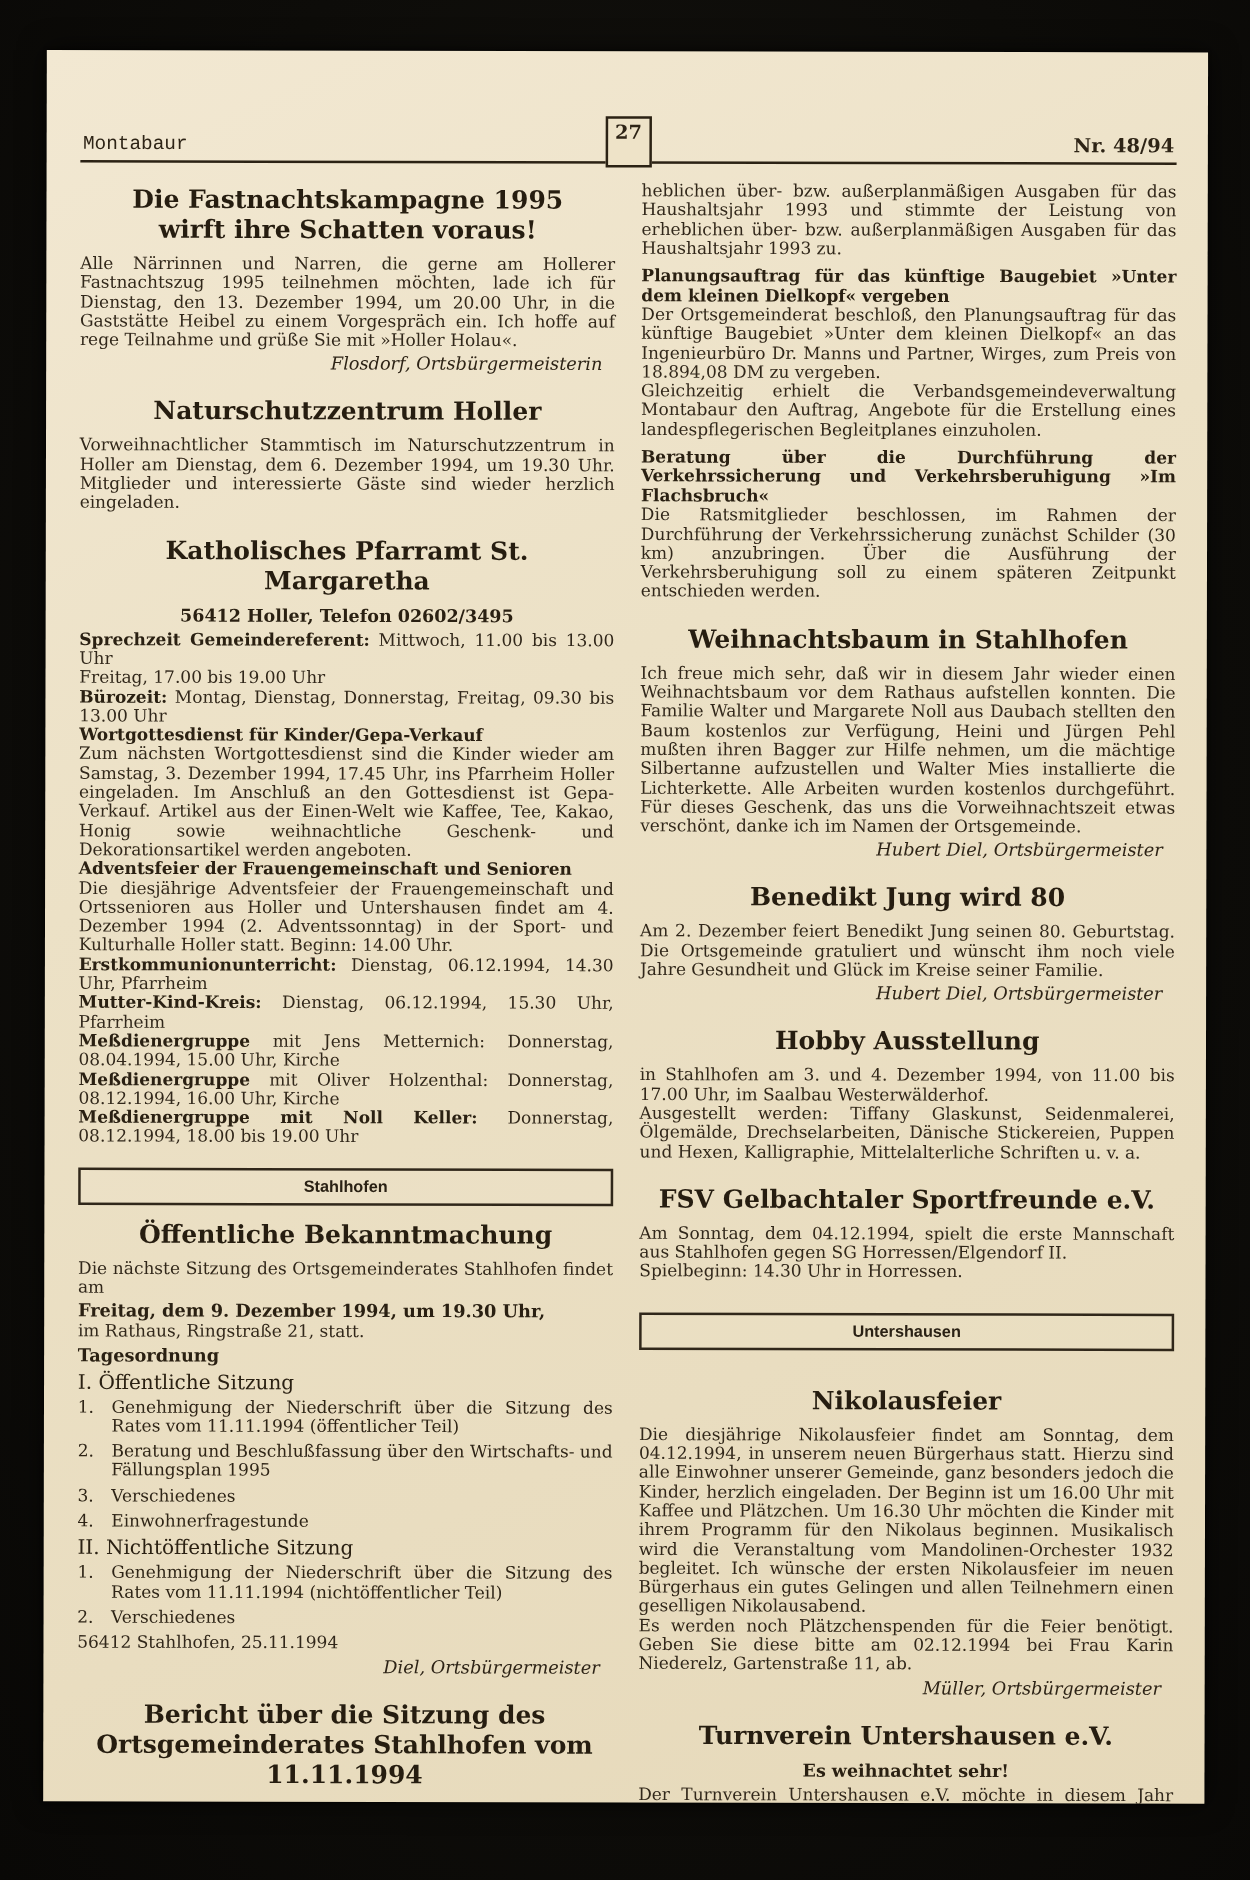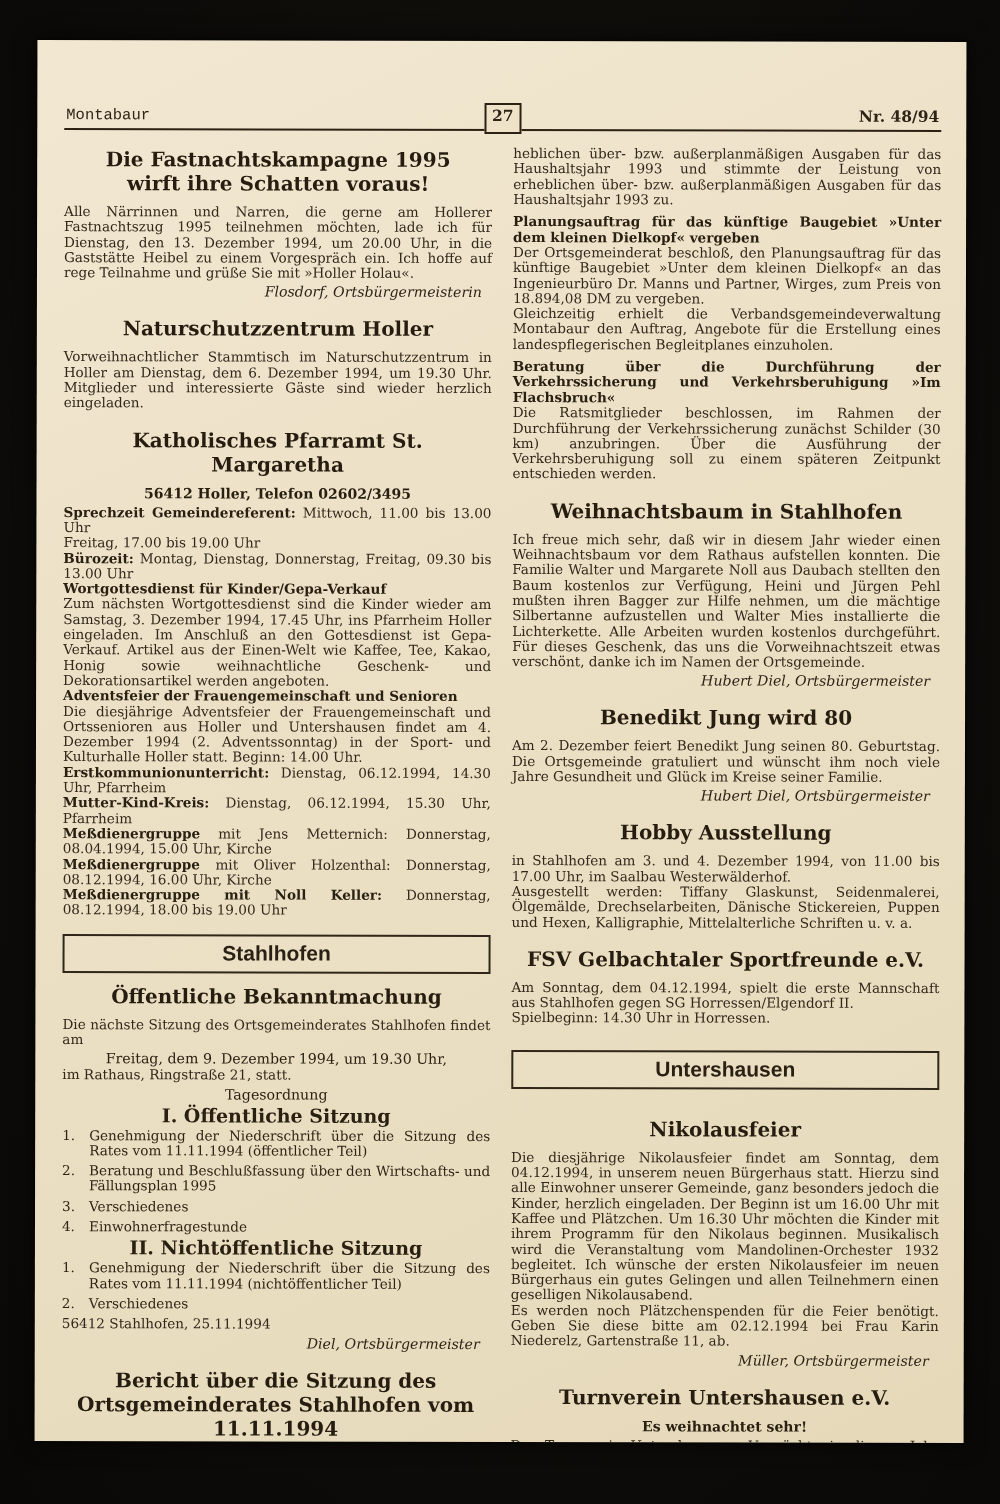--- a/index.html
+++ b/index.html
@@ -20,48 +20,48 @@
 
   
   .page-header {
     display:flex; justify-content:space-between; align-items:flex-end;
     border-bottom:2.5px solid #2b2214; padding:0 2px 4px 2px; position:relative; height:34px;
   }
   .hdr-left  { font-size:15.5px;font-family:Liberation Mono, monospace; }
   .hdr-right { font-size:15.5px; font-weight:bold;text-align:center; }
   .page-num {
     position:absolute; left:50%; transform:translateX(-50%); bottom:-5px;
-    border:2px solid #2b2214; background:#eee3c8; padding:1px 6px 6px;
+    border:2px solid #2b2214; background:#eee3c8; padding:1px 6px 16px;
     font-size:15.5px; font-weight:bold; line-height:1.3;
   }
 
   
   .columns { display:flex; gap:21px; margin-top:9px; }
   .col { width:428px; }
 
   
   .body      { font-size:13.6px; line-height:15.3px; text-align:justify; color:#31271a; }
   .entry     { font-size:13.6px; line-height:15.3px; text-align:justify; color:#31271a; }
   .entry b   { color:#2a2012; }
   .p-bold    { font-size:13.6px; line-height:15.4px; text-align:justify; font-weight:bold; color:#2a2012; margin-top:7px; }
   .title-lg  { font-size:20px; line-height:24px; font-weight:bold; text-align:center;
                color:#261d10; margin:17px 0 9px; white-space:pre-line; }
   .title-first { margin-top:8px; }
   .subtitle-bold { font-size:14px; font-weight:bold; text-align:center; color:#2a2012; margin-bottom:4px; }
   .sig       { font-style:italic; text-align:right; font-size:14.2px; padding-right:10px; margin:3px 0 2px; color:#2d2316; }
-  .centered-bold { text-align:center; font-weight:normal; font-size:14.2px; line-height:16px; margin:3px 0 1px; color:#2a2012; }
-  .agenda-head { font-size:19px; font-weight:bold; line-height:16px; margin:5px 0 3px; color:#2a2012;text-align:center; }
+  .centered-bold { text-align:left; font-weight:bold; font-size:14.2px; line-height:16px; margin:3px 0 1px; color:#2a2012; }
+  .agenda-head { font-size:16px; font-weight:normal; line-height:16px; margin:5px 0 3px; color:#2a2012; }
   .agenda-item { display:flex; margin:5px 0; }
   .agenda-num  { width:27px; flex:none; font-size:13.6px; line-height:15.3px; }
   .agenda-text { font-size:13.6px; line-height:15.3px; text-align:justify; flex:1; }
   .plain     { font-size:13.6px; line-height:15.3px; color:#31271a; }
 
   .banner {
     border:2.5px solid #30271a; text-align:center;
-    font-family:"Liberation Sans", sans-serif; font-weight:bold; font-size:21px;
+    font-family:"Liberation Sans", sans-serif; font-weight:bold; font-size:13px;
     padding:5px 0 6px; margin:16px 0 11px; color:#2a2114;
     background:rgba(255,252,240,0.06);
   }
   .mt6 { margin-top:6px; }
 </style>
 </head>
 <body>
 
 <div class="paper">
   <div class="content">

